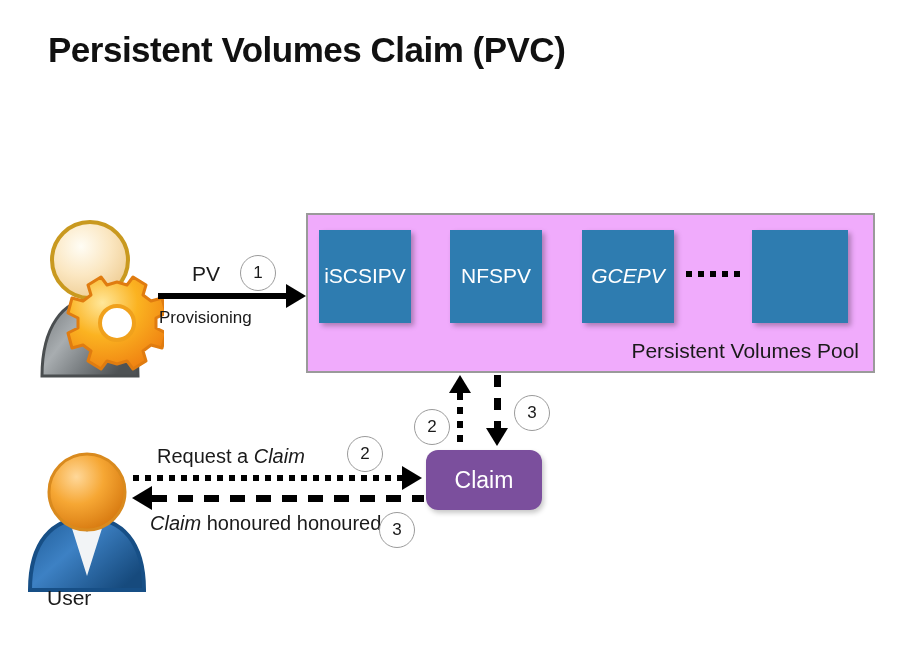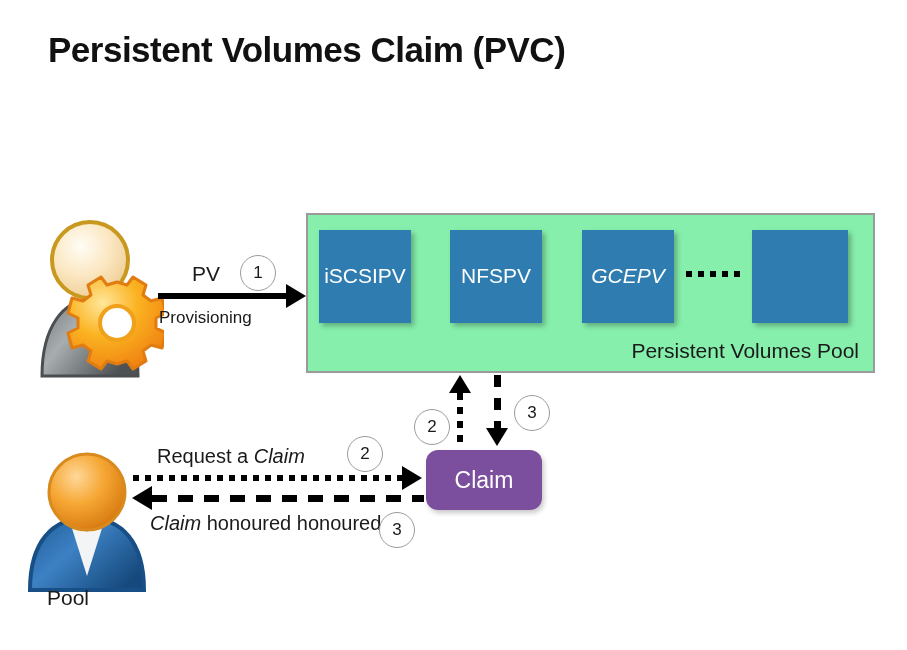--- a/index.html
+++ b/index.html
@@ -33,21 +33,21 @@
   }
 
   
   #pv-pool {
     position: absolute;
     left: 306px;
     top: 213px;
     width: 569px;
     height: 160px;
     border: 2px solid #9a9a9a;
-    background: #86efac;
+    background: #f0abfc;
     box-sizing: border-box;
   }
   #pv-pool-label {
     position: absolute;
     right: 14px;
     bottom: 8px;
     font-size: 21px;
     color: #1a1a1a;
     white-space: nowrap;
   }
@@ -289,21 +289,21 @@
         </linearGradient>
       </defs>
 
       <path d="M8 140 C8 92 30 68 65 68 C100 68 122 92 122 140 Z" fill="url(#userBodyGrad)" stroke="#174f86" stroke-width="4"></path>
 
       <path d="M48 72 L65 126 L82 72 L72 68 L65 82 L58 68 Z" fill="#f2f4f6"></path>
 
       <circle cx="65" cy="42" r="38" fill="url(#userHeadGrad)" stroke="#d98a1e" stroke-width="3"></circle>
     </svg>
   </div>
-  <div class="person-label" id="user-label">Pool</div>
+  <div class="person-label" id="user-label">User</div>
 
   <div id="pv-pool">
     <div id="pv-pool-label">Persistent Volumes Pool</div>
   </div>
 
   <div class="pv-box" id="pv-box-0">
     <span class="pv-line">iSCSI</span>
     <span class="pv-line">PV</span>
   </div>
   <div class="pv-box" id="pv-box-1">

